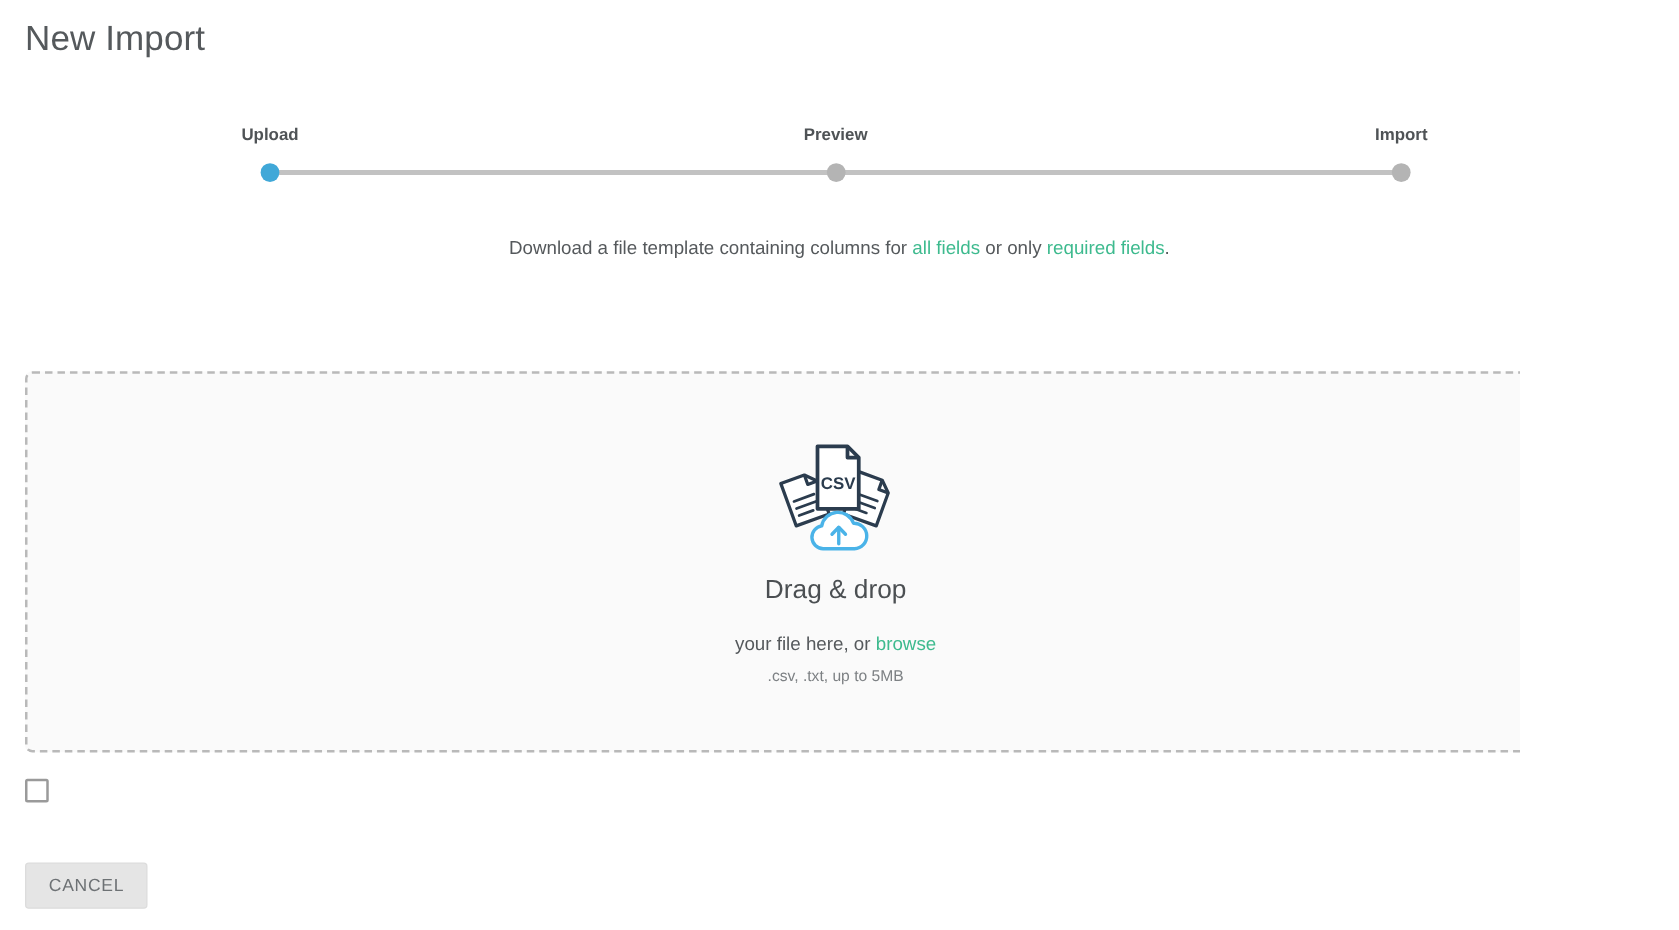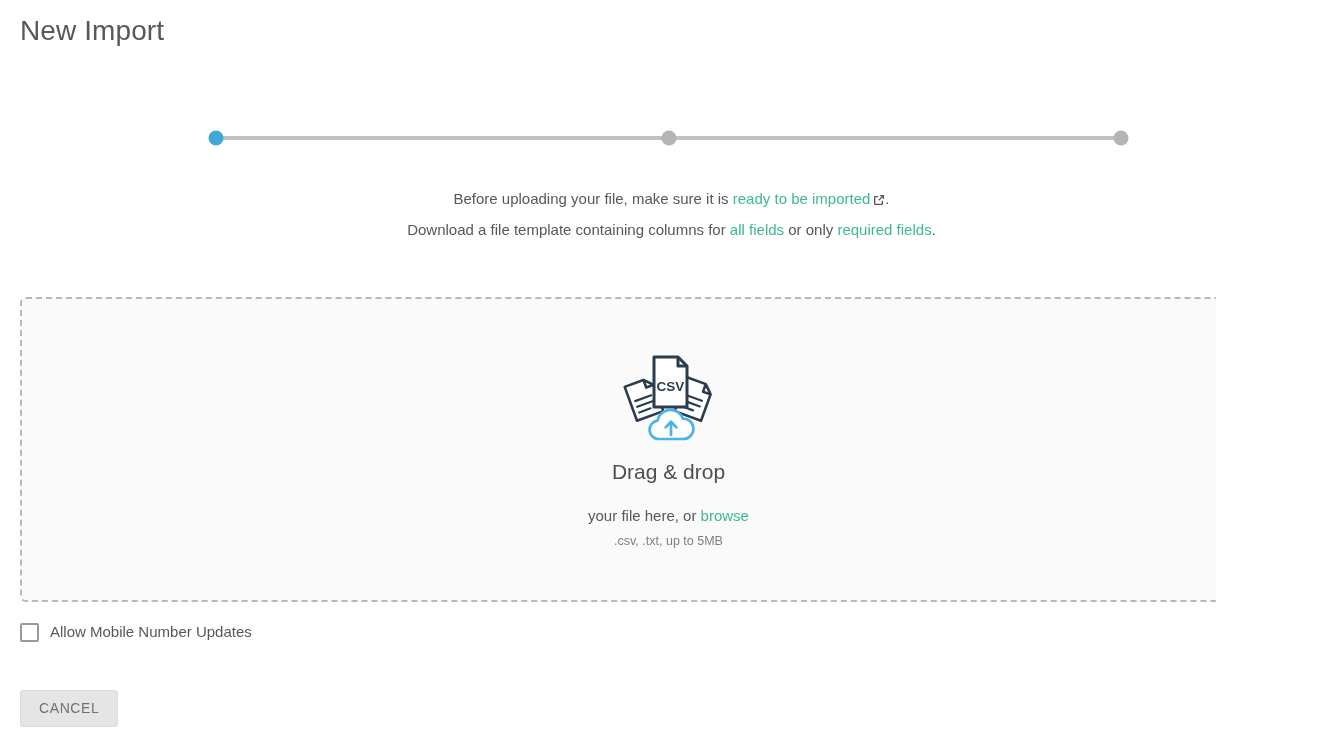--- a/index.html
+++ b/index.html
@@ -185,31 +185,32 @@
   }
 </style>
 </head>
 <body>
 
 <div class="page">
 
   <div class="page-title">New Import</div>
 
   <div class="stepper">
+    <div class="step-labels">
+      <div class="step-label" style="left:0px;">Upload</div>
+      <div class="step-label" style="left:452.5px;">Preview</div>
+      <div class="step-label" style="left:905px;">Import</div>
+    </div>
     <div class="step-track"></div>
     <div class="step-dot active" style="left:0px;"></div>
     <div class="step-dot" style="left:452.5px;"></div>
     <div class="step-dot" style="left:905px;"></div>
   </div>
 
   <div class="intro">
-    <span class="line"><span>Before uploading your file, make sure it is </span><a class="link">ready to be imported</a><span class="ext-icon"><svg width="12" height="12" viewBox="0 0 12 12">
-            <path d="M1 3.2 A1.2 1.2 0 0 1 2.2 2 H5.3 V3.3 H2.3 V9.7 H8.7 V6.7 H10 V9.8 A1.2 1.2 0 0 1 8.8 11 H2.2 A1.2 1.2 0 0 1 1 9.8 Z" fill="#55595c"></path>
-            <path d="M7.1 1 H11 V4.9 H9.75 V3.13 L6.2 6.68 L5.32 5.8 L8.87 2.25 H7.1 Z" fill="#55595c"></path>
-          </svg></span><span>.</span></span>
     <span class="line"><span>Download a file template containing columns for </span><a class="link">all fields</a><span> or only </span><a class="link">required fields</a><span>.</span></span>
   </div>
 
   <div class="dropzone">
 
     <div class="dz-art">
       <svg width="110" height="96" viewBox="0 0 110 96">
 
         <g transform="rotate(-20 30 48)">
           <path d="M16 30 H36 L44 38 V66 H16 Z" fill="#ffffff" stroke="#2b3c4e" stroke-width="2.6" stroke-linejoin="round"></path>
@@ -239,18 +240,17 @@
       </svg>
     </div>
 
     <div class="dz-title">Drag &amp; drop</div>
     <div class="dz-sub"><span>your file here, or </span><a class="link">browse</a></div>
     <div class="dz-hint">.csv, .txt, up to 5MB</div>
   </div>
 
   <div class="checkbox-row">
     <div class="checkbox-box"></div>
-    <div class="checkbox-label">Allow Mobile Number Updates</div>
   </div>
 
   <div class="cancel-button">CANCEL</div>
 
 </div>
 
 </body></html>

